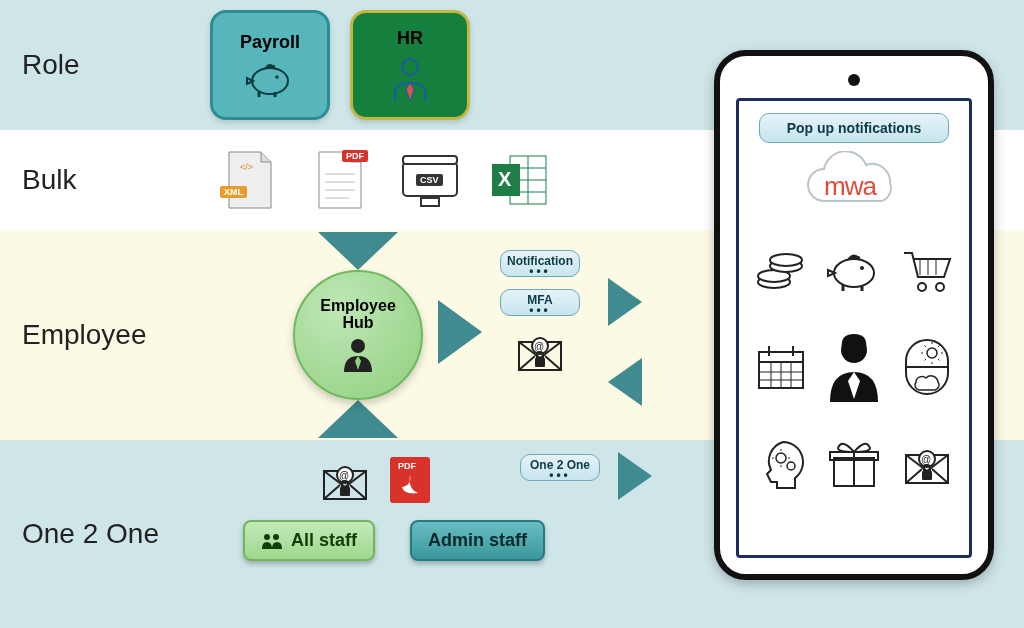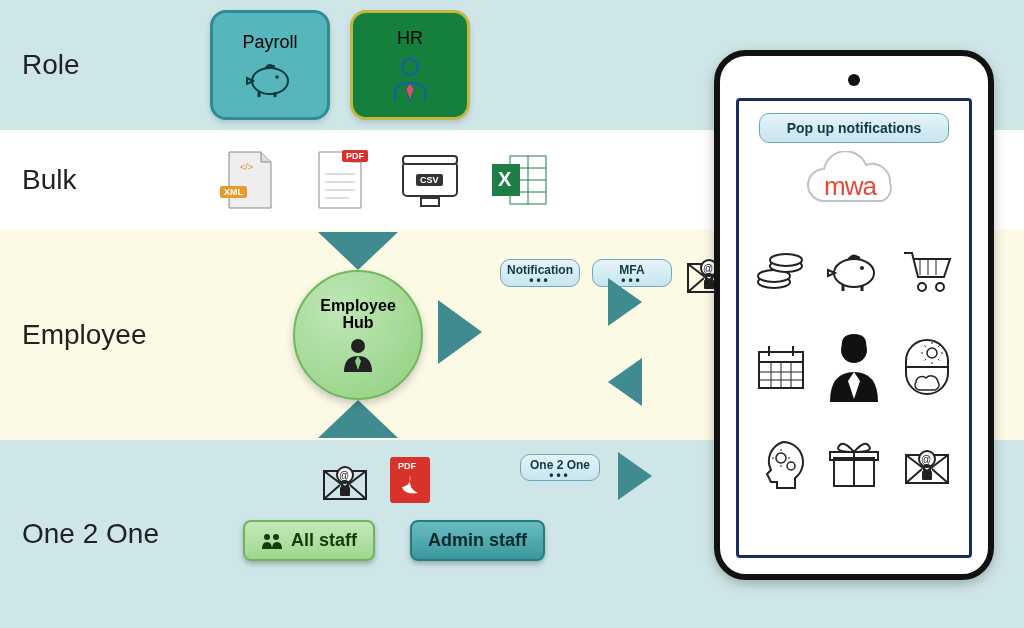--- a/index.html
+++ b/index.html
@@ -8,21 +8,21 @@
   .row{position:absolute;left:0;right:0;display:flex;align-items:center}
   .row-label{width:190px;padding-left:22px;font-size:28px;color:#222;font-weight:400}
 
   #row-role{top:0;height:130px;background:#cfe6e8}
   #row-bulk{top:130px;height:100px;background:#ffffff}
   #row-employee{top:230px;height:210px;background:#fcf9e5}
   #row-one2one{top:440px;height:188px;background:#cfe6e8}
 
   
   .role-box{width:120px;height:110px;border-radius:16px;border:3px solid;display:flex;flex-direction:column;align-items:center;justify-content:center;margin-right:20px;box-shadow:0 3px 6px rgba(0,0,0,0.15)}
-  .role-box .label{font-weight:400;font-size:18px;margin-bottom:6px}
+  .role-box .label{font-weight:700;font-size:18px;margin-bottom:6px}
   .role-payroll{background:#57b6bb;border-color:#2e8d93}
   .role-hr{background:#15803d;border-color:#c4b73f}
   .role-smt{background:#ecd0f2;border-color:#c498cf}
 
   
   .bulk-icons{display:flex;gap:26px;align-items:center;margin-left:28px}
   .bulk-icon{width:64px;height:64px;display:flex;align-items:center;justify-content:center}
   .badge{position:absolute;color:#fff;font-size:9px;font-weight:700;padding:1px 4px;border-radius:2px}
 
   
@@ -142,21 +142,21 @@
   <div class="t"><span>Employee</span><br><span>Hub</span></div>
   <svg width="34" height="36" viewBox="0 0 34 36">
       <circle cx="17" cy="10" r="7" fill="#222"></circle>
       <path d="M3 36 q0-16 14-16 t14 16z" fill="#222"></path>
       <path d="M17 20 l-3 5 3 9 3-9z" fill="#8fd07e"></path>
     </svg>
 </div>
 
 <div style="position:absolute;left:438px;top:300px" class="arrow-r"></div>
 
-<div style="position:absolute;left:500px;top:250px;display:flex;flex-direction:row;gap:12px;align-items:center">
+<div style="position:absolute;left:500px;top:250px;display:flex;flex-direction:column;gap:12px;align-items:center">
   <div class="chip"><span>Notification</span><div class="dots">•••</div></div>
   <div class="chip"><span>MFA</span><div class="dots">•••</div></div>
   <svg width="50" height="46" viewBox="0 0 50 46">
       <path d="M4 14 h42 v28 h-42z" fill="none" stroke="#222" stroke-width="2"></path>
       <path d="M4 14 l21 16 21-16 M4 42 l16-14 M46 42 l-16-14" fill="none" stroke="#222" stroke-width="2"></path>
       <circle cx="25" cy="18" r="8" fill="#fff" stroke="#222" stroke-width="2"></circle>
       <text x="19" y="22" font-size="10" fill="#222">@</text>
       <rect x="20" y="30" width="10" height="9" rx="1" fill="#222"></rect>
       <path d="M22 30 v-3 a3 3 0 0 1 6 0 v3" fill="none" stroke="#222" stroke-width="2"></path>
     </svg>

